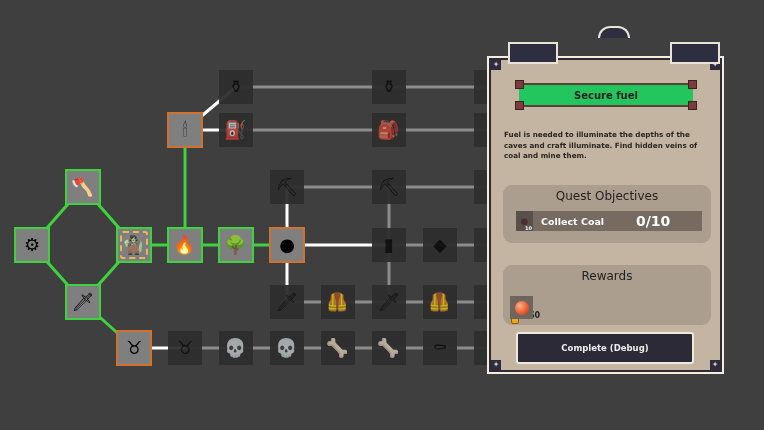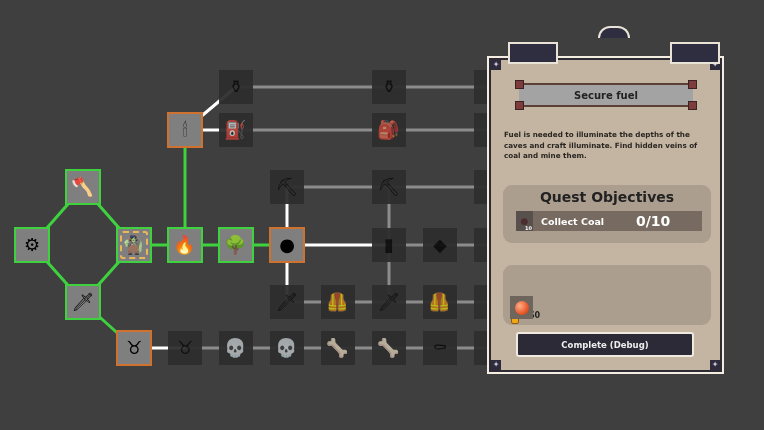--- a/index.html
+++ b/index.html
@@ -13,31 +13,31 @@
   .glyph{filter:saturate(.9);}
   .locked .glyph{opacity:.7;}
   
   #panel{position:absolute;left:487px;top:56px;width:237px;height:318px;background:#c4b5a2;border:2px solid #f3ede2;box-shadow:inset 0 0 0 2px #2e2b35;box-sizing:border-box;}
   .corner{position:absolute;width:10px;height:10px;background:#2e2b3c;color:#cfc3d6;font-size:8px;line-height:10px;text-align:center;}
   #banner{position:absolute;left:508px;top:22px;width:212px;height:52px;}
   #banner .wing{position:absolute;top:20px;width:50px;height:22px;background:#2f2e40;border:2px solid #e9e3d8;box-sizing:border-box;}
   #banner .main{position:absolute;left:32px;top:12px;width:148px;height:32px;background:#2f2e40;border:2px solid #e9e3d8;box-sizing:border-box;display:flex;align-items:center;justify-content:center;}
   #banner .cap{position:absolute;left:90px;top:4px;width:32px;height:12px;background:#2f2e40;border:2px solid #e9e3d8;border-bottom:none;border-radius:14px 14px 0 0;box-sizing:border-box;}
   #banner .title{color:#b8a17a;font-weight:bold;font-size:14px;letter-spacing:.5px;}
-  #quest-title-bar{position:absolute;left:519px;top:83px;width:174px;height:24px;background:#a3a3a3;border-top:2px solid #5a4036;border-bottom:2px solid #5a4036;box-sizing:border-box;display:flex;align-items:center;justify-content:center;font-size:10px;font-weight:bold;color:#222;}
+  #quest-title-bar{position:absolute;left:519px;top:83px;width:174px;height:24px;background:#22c55e;border-top:2px solid #5a4036;border-bottom:2px solid #5a4036;box-sizing:border-box;display:flex;align-items:center;justify-content:center;font-size:10px;font-weight:bold;color:#222;}
   .qcorner{position:absolute;width:7px;height:7px;background:#7d3b3b;border:1px solid #3a2222;}
   #desc{position:absolute;left:504px;top:130px;width:210px;font-size:7.2px;line-height:10.5px;font-weight:bold;color:#2a2622;}
   .box{position:absolute;left:503px;width:208px;background:#ab9e8f;border-radius:9px;}
-  .box-title{text-align:center;font-size:14px;font-weight:bold;color:#222;}
+  .box-title{text-align:center;font-size:12px;font-weight:normal;color:#222;}
   #obj-row{position:absolute;left:13px;top:26px;width:186px;height:20px;background:#776b61;display:flex;align-items:center;}
   #obj-icon{width:17px;height:20px;background:#57504c;position:relative;display:flex;align-items:center;justify-content:center;font-size:9px;color:#4c2d2d;}
   #obj-icon .cnt{position:absolute;right:1px;bottom:0;font-size:5px;color:#fff;font-weight:bold;}
   #obj-name{margin-left:8px;font-size:9.5px;font-weight:bold;color:#fff;width:95px;}
   #obj-prog{font-size:14px;font-weight:bold;color:#fff;}
-  #complete-btn{position:absolute;left:516px;top:332px;width:178px;height:25px;background:#2b2a36;border:2px solid #efe9df;border-radius:3px;box-sizing:border-box;color:#eee;font-size:8.5px;font-weight:bold;display:flex;align-items:center;justify-content:center;cursor:pointer;}
+  #complete-btn{position:absolute;left:516px;top:332px;width:178px;height:32px;background:#2b2a36;border:2px solid #efe9df;border-radius:3px;box-sizing:border-box;color:#eee;font-size:8.5px;font-weight:bold;display:flex;align-items:center;justify-content:center;cursor:pointer;}
 </style>
 </head>
 <body>
 
 <div id="tree">
   <svg id="edges" width="764" height="430" style="position:absolute;left:0;top:0;">
       <line x1="32" y1="245" x2="83" y2="187" stroke="#3ed33e" stroke-width="3"></line>
       <line x1="32" y1="245" x2="83" y2="302" stroke="#3ed33e" stroke-width="3"></line>
       <line x1="83" y1="187" x2="134" y2="245" stroke="#3ed33e" stroke-width="3"></line>
       <line x1="83" y1="302" x2="134" y2="245" stroke="#3ed33e" stroke-width="3"></line>
@@ -181,20 +181,21 @@
 <div class="box" style="top:185px;height:58px;">
   <div class="box-title" style="margin-top:4px;">Quest Objectives</div>
   <div id="obj-row">
     <div id="obj-icon">●<span class="cnt">10</span></div>
     <span id="obj-name">Collect Coal</span>
     <span id="obj-prog">0/10</span>
   </div>
 </div>
 
 <div class="box" style="top:265px;height:60px;">
+  <div class="box-title" style="margin-top:4px;">Rewards</div>
   <div style="position:absolute;left:8px;top:18px;display:flex;align-items:flex-start;margin-top:28px;">
     <span style="display:inline-block;width:6px;height:11px;background:#f0a818;border:1px solid #8a5a10;border-radius:2px;"></span>
     <span style="margin-left:10px;font-size:8px;font-weight:bold;color:#222;">60</span>
   </div>
   <div style="position:absolute;left:7px;top:31px;width:23px;height:23px;background:#6e655d;display:flex;align-items:center;justify-content:center;">
     <span style="display:block;width:14px;height:14px;border-radius:50%;background:radial-gradient(circle at 35% 35%,#ffb08a,#e8592b 60%,#a8381a);"></span>
   </div>
 </div>
 
 <div id="complete-btn">Complete (Debug)</div>

